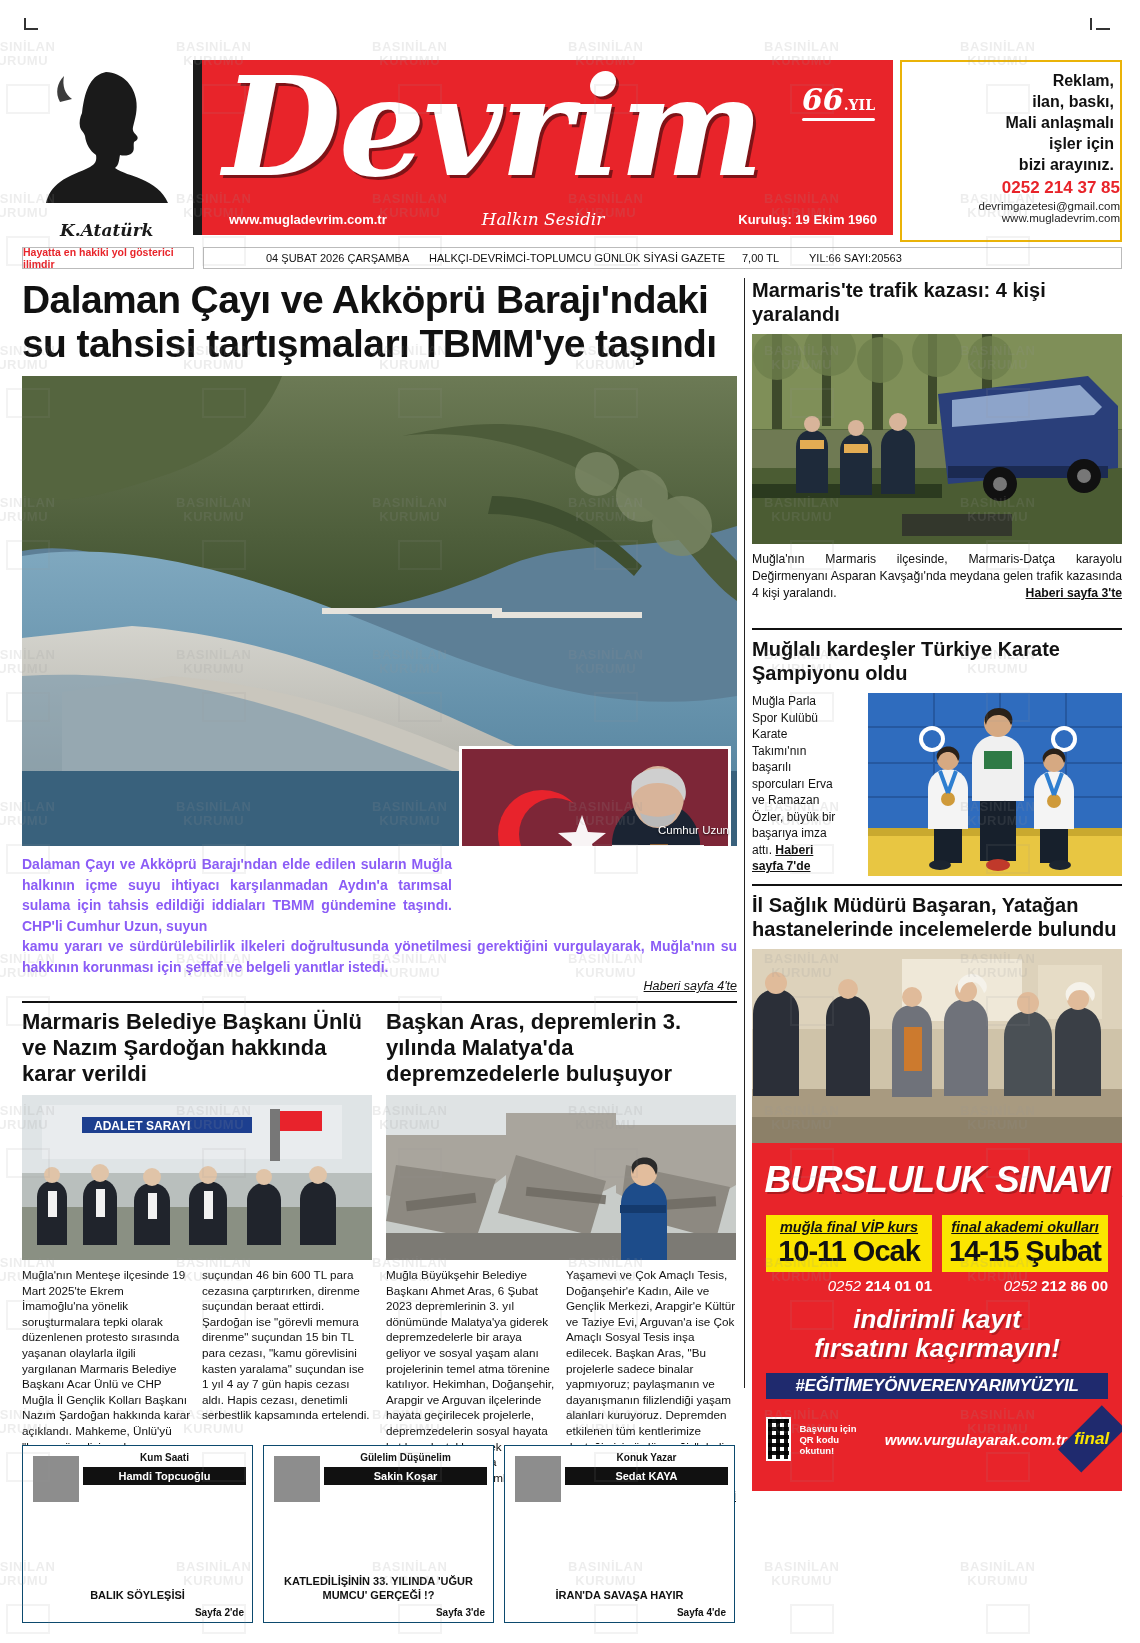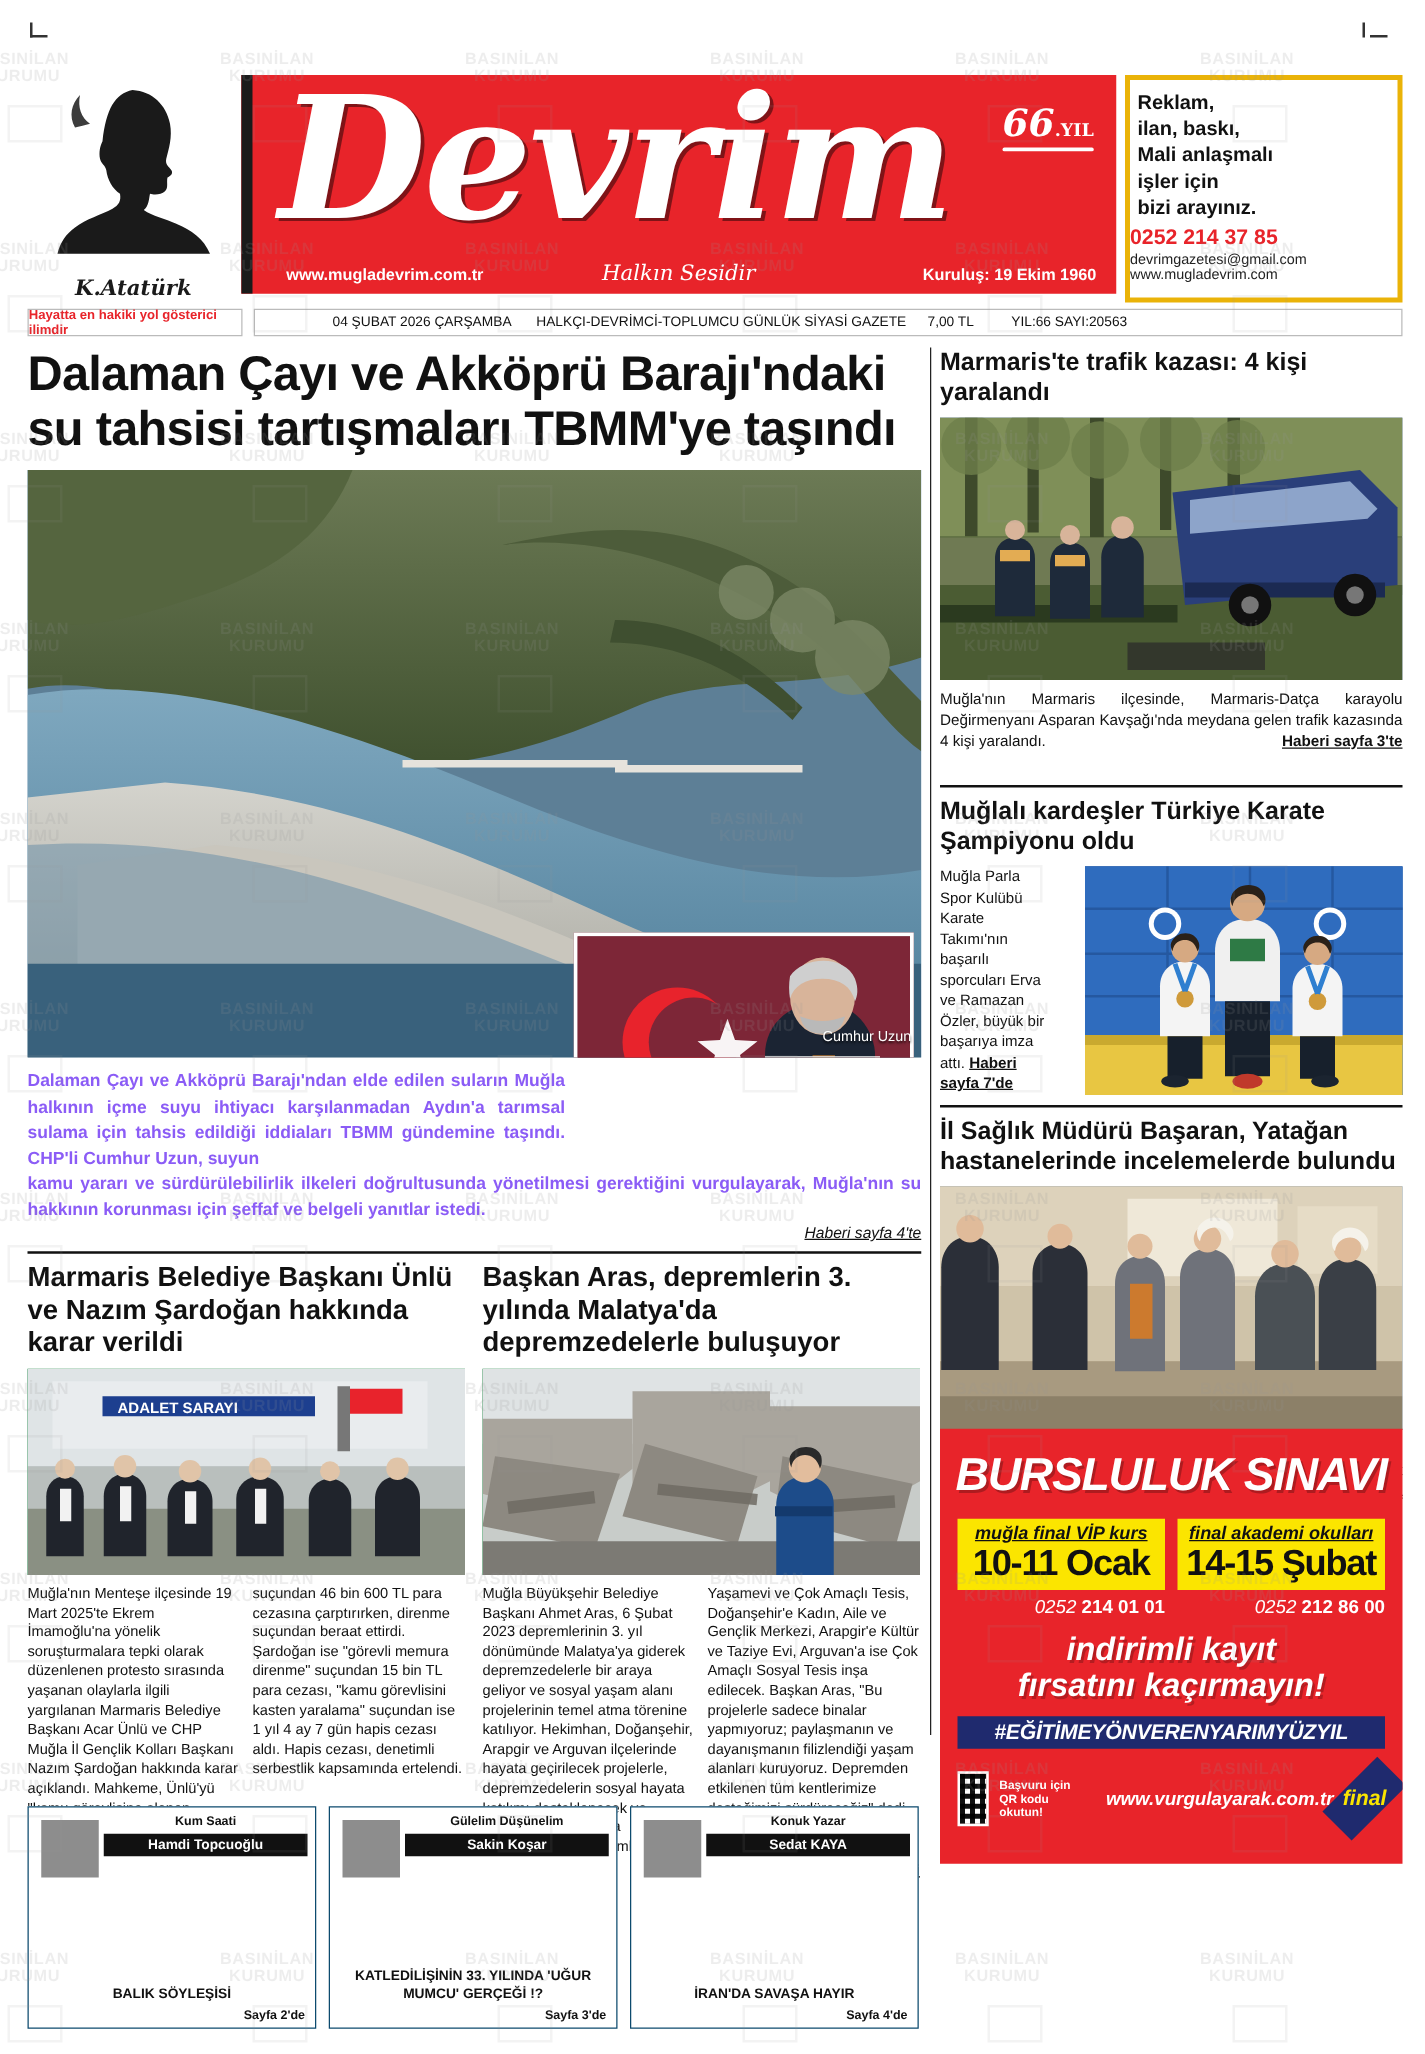--- a/index.html
+++ b/index.html
@@ -65,21 +65,21 @@
   .mh-year {
     position:absolute; right:18px; top:22px; color:#fff; font-weight:bold;
     font-family:"DejaVu Serif", serif;
   }
   .mh-year .num { font-size:30px; font-style:italic; }
   .mh-year .suf { font-size:14px; }
   .mh-year .rule { height:3px; background:#fff; margin-top:1px; border-radius:2px; }
 
   .adbox {
     position:absolute; left:900px; top:60px; width:222px; height:182px;
-    border:4px solid #eab308; background:#fff; text-align:left; padding-top:8px;
+    border:2px solid #eab308; background:#fff; text-align:right; padding-top:8px;
   }
   .adbox .l {
     font-size:16px; font-weight:bold; line-height:21px; color:#111; padding:0 6px;
   }
   .adbox .phone { font-size:17px; font-weight:bold; color:#e8242a; margin-top:3px; }
   .adbox .mail { font-size:11.5px; color:#222; margin-top:2px; }
   .adbox .web  { font-size:11.5px; color:#222; }
 
   
   .motto {

